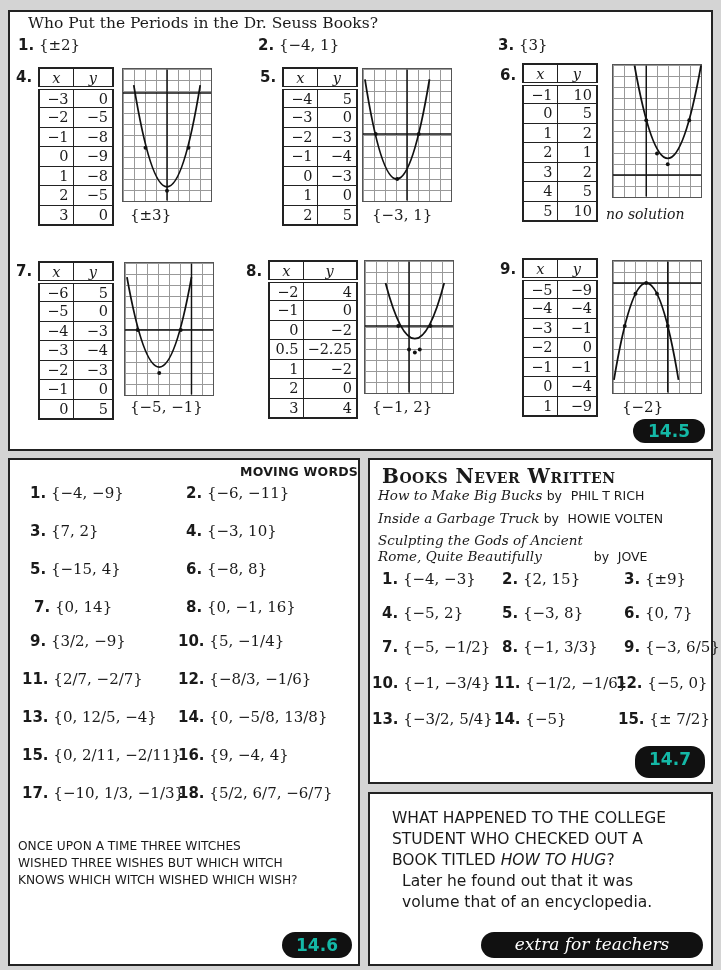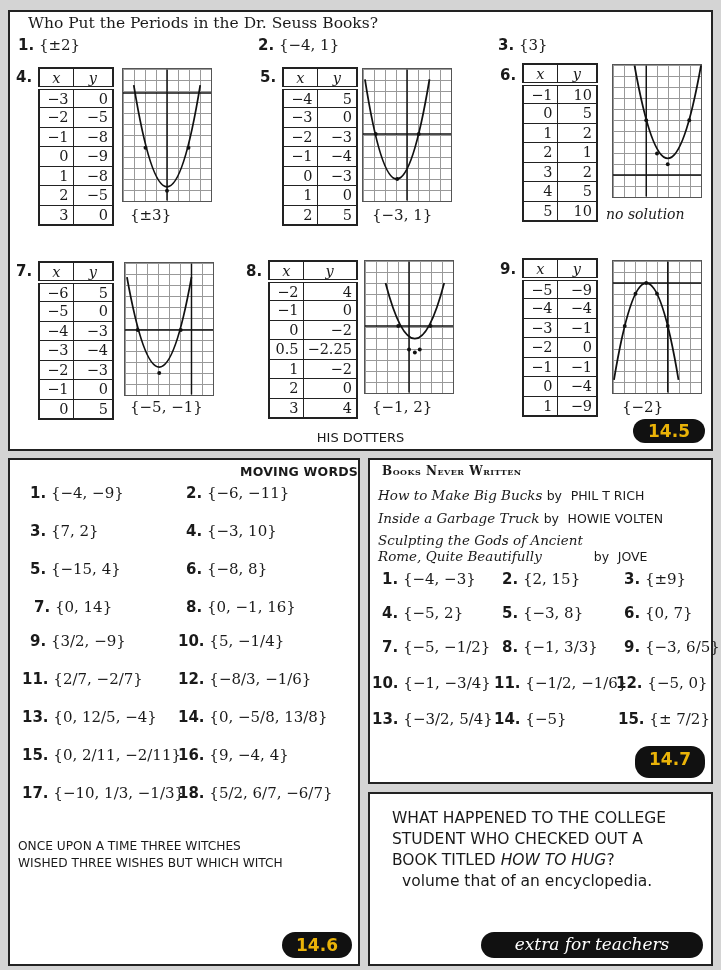--- a/index.html
+++ b/index.html
@@ -24,26 +24,26 @@
 
   .graph { position: absolute; border: 1px solid #555;
     background-image:
       linear-gradient(#999 1px, transparent 1px),
       linear-gradient(90deg, #999 1px, transparent 1px);
     background-size: 11px 11px; background-color: #fff; }
   .graph svg { position: absolute; left: 0; top: 0; width: 100%; height: 100%; overflow: visible; }
   .glabel { position: absolute; font-size: 15px; white-space: nowrap; }
   .glabel.it { font-style: italic; }
   .footer-ans { position: absolute; left: 0; width: 100%; text-align: center; top: 418px; font-family: "DejaVu Sans", sans-serif; font-size: 13px; }
-  .badge { position: absolute; background: #111; color: #eab308; font-family: "DejaVu Sans", sans-serif; font-weight: bold; font-size: 17px; border-radius: 14px; text-align: center; }
+  .badge { position: absolute; background: #111; color: #14b8a6; font-family: "DejaVu Sans", sans-serif; font-weight: bold; font-size: 17px; border-radius: 14px; text-align: center; }
 
   .mw-title { position: absolute; left: 0; width: 100%; top: 4px; text-align: right; font-family: "DejaVu Sans", sans-serif; font-size: 12.5px; font-weight: bold; letter-spacing: 0.2px; }
   .witch { position: absolute; left: 8px; top: 378px; font-family: "DejaVu Sans", sans-serif; font-size: 12.2px; line-height: 17px; }
 
-  .bnw-title { position: absolute; left: 12px; top: 4px; font-family: "DejaVu Serif", serif; font-weight: bold; font-size: 12px; letter-spacing: 0.5px; font-variant: small-caps; }
+  .bnw-title { position: absolute; left: 12px; top: 4px; font-family: "DejaVu Serif", serif; font-weight: bold; font-size: 20px; letter-spacing: 0.5px; font-variant: small-caps; }
   .book { position: absolute; left: 8px; font-size: 13.5px; white-space: nowrap; }
   .book i { font-family: "DejaVu Serif", serif; }
   .book .by { font-family: "DejaVu Sans", sans-serif; font-size: 12.5px; }
 
   .joke { position: absolute; left: 22px; top: 14px; font-family: "DejaVu Sans", sans-serif; font-size: 15.5px; line-height: 21px; }
   .joke .ans2 { padding-left: 10px; }
   .extra { position: absolute; right: 8px; bottom: 6px; width: 222px; height: 26px; background: #111; color: #fff; border-radius: 13px; font-family: "DejaVu Serif", serif; font-style: italic; font-size: 17px; text-align: center; line-height: 25px; margin-top: 29px; }
 </style>
 </head>
 <body>
@@ -347,21 +347,20 @@
       <path d="M1,121 Q34,-77 67,121" fill="none" stroke="#111" stroke-width="1.8"></path>
       <circle cx="34" cy="22" r="2" fill="#111"></circle>
         <circle cx="23" cy="33" r="2" fill="#111"></circle>
         <circle cx="45" cy="33" r="2" fill="#111"></circle>
         <circle cx="12" cy="66" r="2" fill="#111"></circle>
         <circle cx="56" cy="66" r="2" fill="#111"></circle>
     </svg>
   </div>
   <div class="glabel" style="left:612px;top:386px">{−2}</div>
 
-  <div class="footer-ans">HIS DOTTERS</div>
   <div class="badge" style="right:6px;bottom:6px;width:72px;height:24px;line-height:24px">14.5</div>
 </div>
 
 <div class="panel" id="p146">
   <div class="mw-title">MOVING WORDS</div>
 
   <div class="ans" style="left:20px;top:24px"><b>1.</b> <span>{−4, −9}</span></div>
   <div class="ans" style="left:176px;top:24px"><b>2.</b> <span>{−6, −11}</span></div>
   <div class="ans" style="left:20px;top:62px"><b>3.</b> <span>{7, 2}</span></div>
   <div class="ans" style="left:176px;top:62px"><b>4.</b> <span>{−3, 10}</span></div>
@@ -377,20 +376,21 @@
   <div class="ans" style="left:12px;top:248px"><b>13.</b> <span>{0, 12/5, −4}</span></div>
   <div class="ans" style="left:168px;top:248px"><b>14.</b> <span>{0, −5/8, 13/8}</span></div>
   <div class="ans" style="left:12px;top:286px"><b>15.</b> <span>{0, 2/11, −2/11}</span></div>
   <div class="ans" style="left:168px;top:286px"><b>16.</b> <span>{9, −4, 4}</span></div>
   <div class="ans" style="left:12px;top:324px"><b>17.</b> <span>{−10, 1/3, −1/3}</span></div>
   <div class="ans" style="left:168px;top:324px"><b>18.</b> <span>{5/2, 6/7, −6/7}</span></div>
 
   <div class="witch">
     <div>ONCE UPON A TIME THREE WITCHES</div>
     <div>WISHED THREE WISHES BUT WHICH WITCH</div>
+    <div>KNOWS WHICH WITCH WISHED WHICH WISH?</div>
   </div>
   <div class="badge" style="right:6px;bottom:6px;width:70px;height:26px;line-height:26px">14.6</div>
 </div>
 
 <div class="panel" id="p147">
   <div class="bnw-title">Books Never Written</div>
 
   <div class="book" style="top:27px"><i>How to Make Big Bucks</i> <span class="by">by</span>&nbsp; <span class="by">PHIL T RICH</span></div>
   <div class="book" style="top:50px"><i>Inside a Garbage Truck</i> <span class="by">by</span>&nbsp; <span class="by">HOWIE VOLTEN</span></div>
   <div class="book" style="top:72px"><i>Sculpting the Gods of Ancient</i></div>
@@ -413,16 +413,17 @@
   <div class="ans" style="left:248px;top:250px"><b>15.</b> <span>{± 7/2}</span></div>
 
   <div class="badge" style="right:6px;bottom:4px;width:70px;height:32px;line-height:26px">14.7</div>
 </div>
 
 <div class="panel" id="pextra">
   <div class="joke">
     <div>WHAT HAPPENED TO THE COLLEGE</div>
     <div>STUDENT WHO CHECKED OUT A</div>
     <div><span>BOOK TITLED </span><i>HOW TO HUG</i><span>?</span></div>
+    <div class="ans2">Later he found out that it was</div>
     <div class="ans2">volume that of an encyclopedia.</div>
   </div>
   <div class="extra">extra for teachers</div>
 </div>
 
 </body></html>

